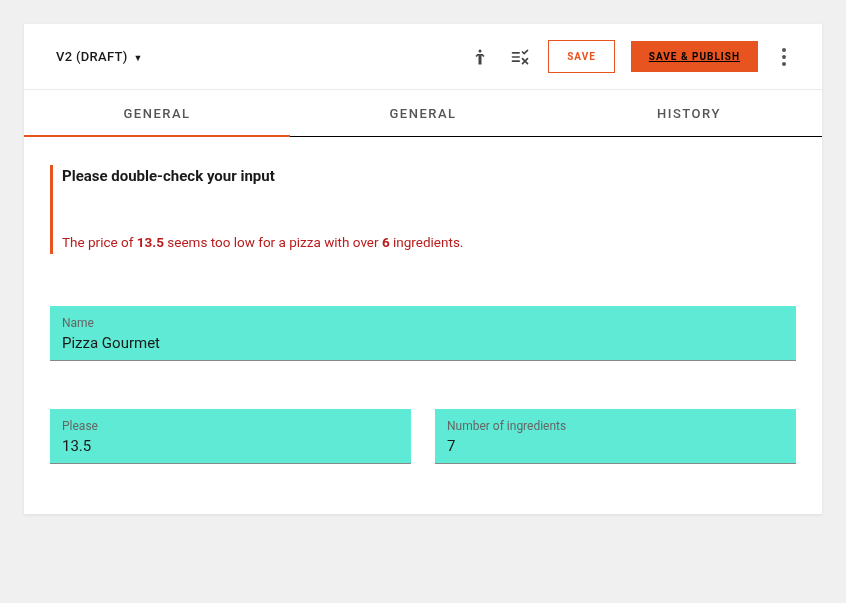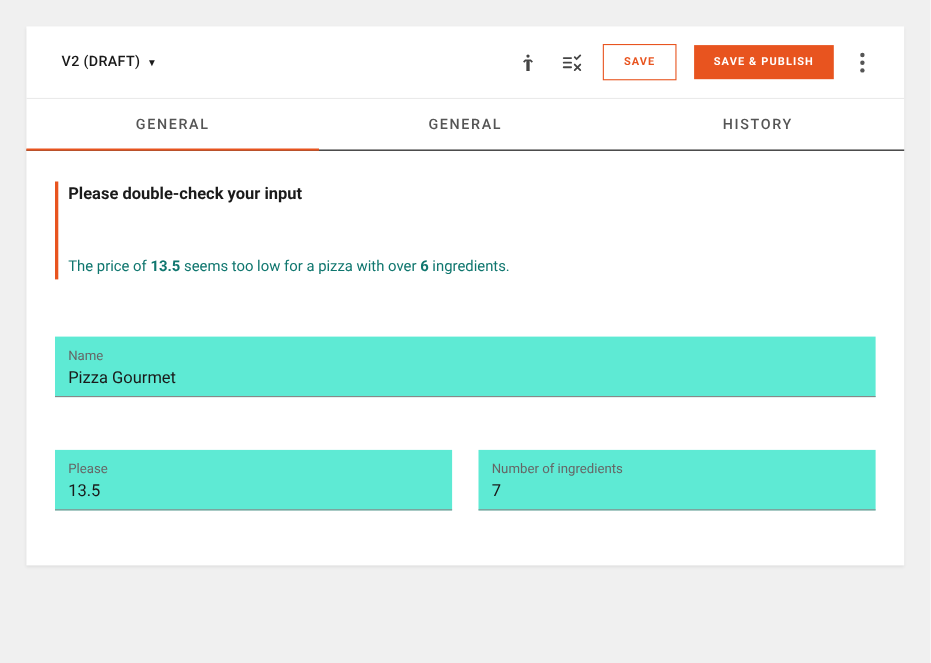--- a/index.html
+++ b/index.html
@@ -65,21 +65,22 @@
       cursor: pointer;
       text-transform: uppercase;
     }
     .btn-outline {
       background: #fff;
       color: #e8541f;
       border: 1px solid #e8541f;
     }
     .btn-primary {
       background: #e8541f;
-      color: #ffffff;
+      color: #000000;
+      text-decoration: underline;
     }
     .kebab {
       width: 20px;
       display: flex;
       flex-direction: column;
       align-items: center;
       gap: 3px;
       cursor: pointer;
       padding: 4px;
     }
@@ -126,21 +127,21 @@
       margin-bottom: 52px;
     }
     .alert-title {
       font-size: 15px;
       font-weight: 700;
       color: #1a1a1a;
       margin-bottom: 6px;
     }
     .alert-body {
       font-size: 13.5px;
-      color: #0f766e;
+      color: #b91c1c;
       line-height: 1.4;
       margin-top: 48px;
     }
     .alert-body .strong {
       font-weight: 700;
     }
     .field {
       background: #5eead4;
       padding: 10px 12px 8px 12px;
       border-bottom: 1px solid #888;

